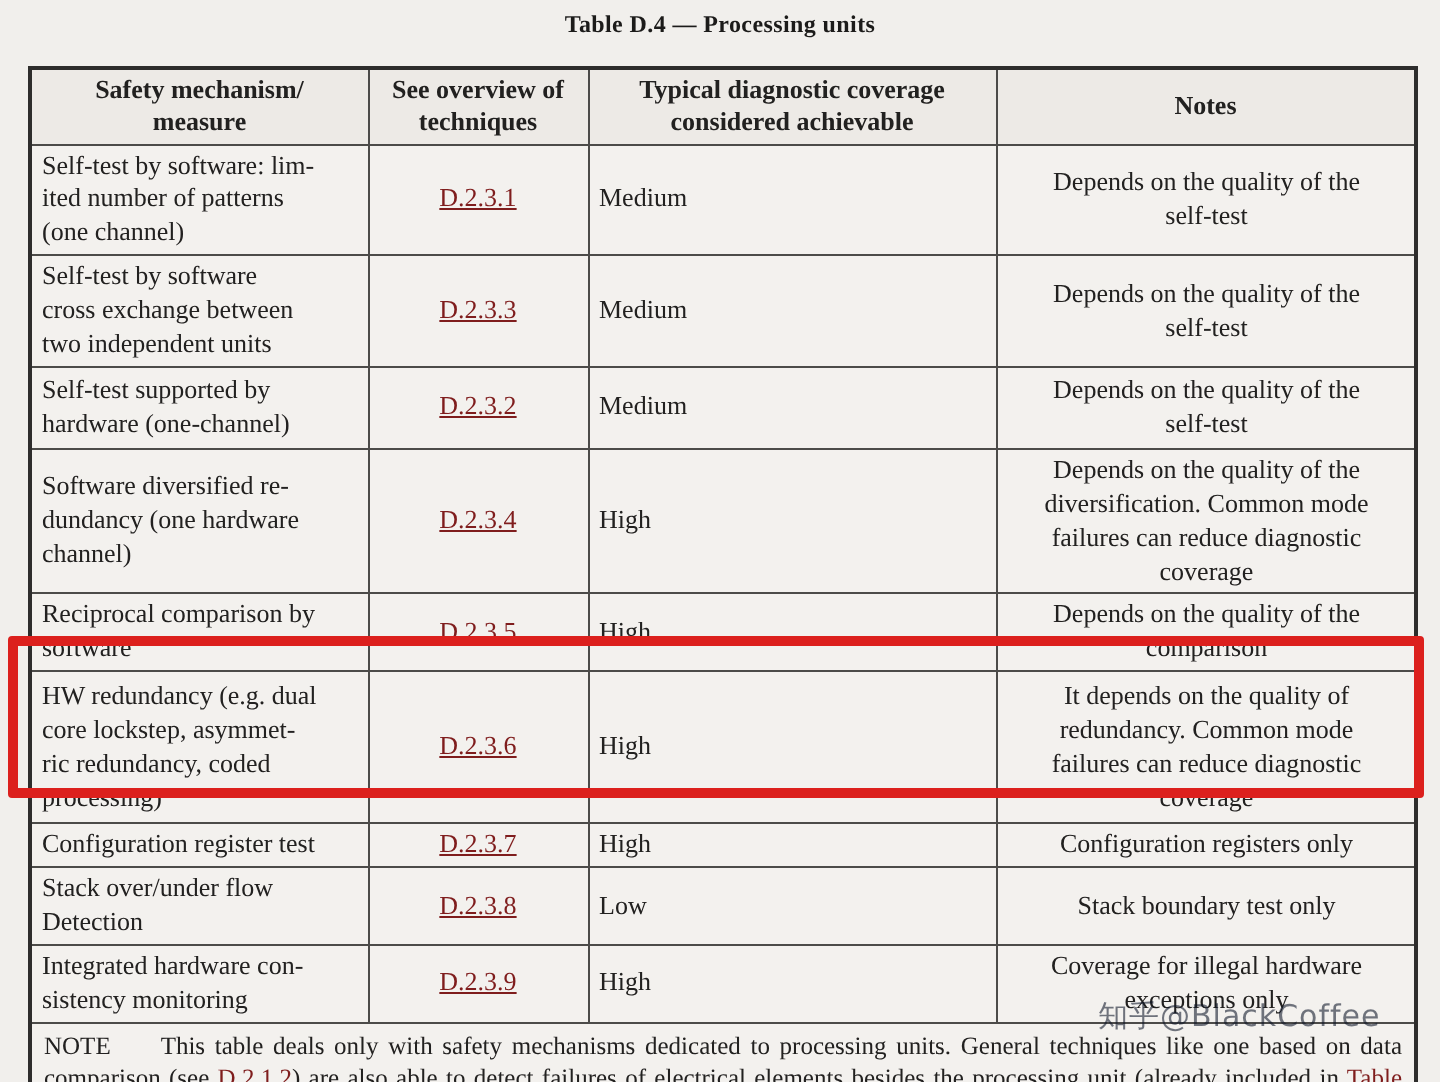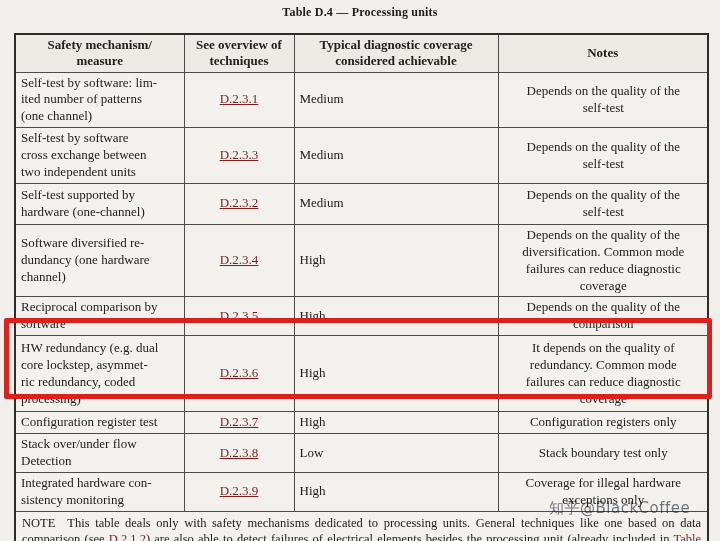--- a/index.html
+++ b/index.html
@@ -79,21 +79,21 @@
   td.note-cell {
     white-space: normal;
     text-align: justify;
     font-size: 12.5px;
     line-height: 1.28;
     padding: 3px 6px 4px 6px;
     vertical-align: top;
   }
   .note-label {
     display: inline-block;
-    margin-right: 12px;
+    margin-right: 25px;
   }
   .highlight-box {
     position: absolute;
     left: 4px; top: 318px;
     width: 708px; height: 81px;
     border: 5px solid #dc201d;
     border-radius: 2px;
     pointer-events: none;
     z-index: 5;
   }

